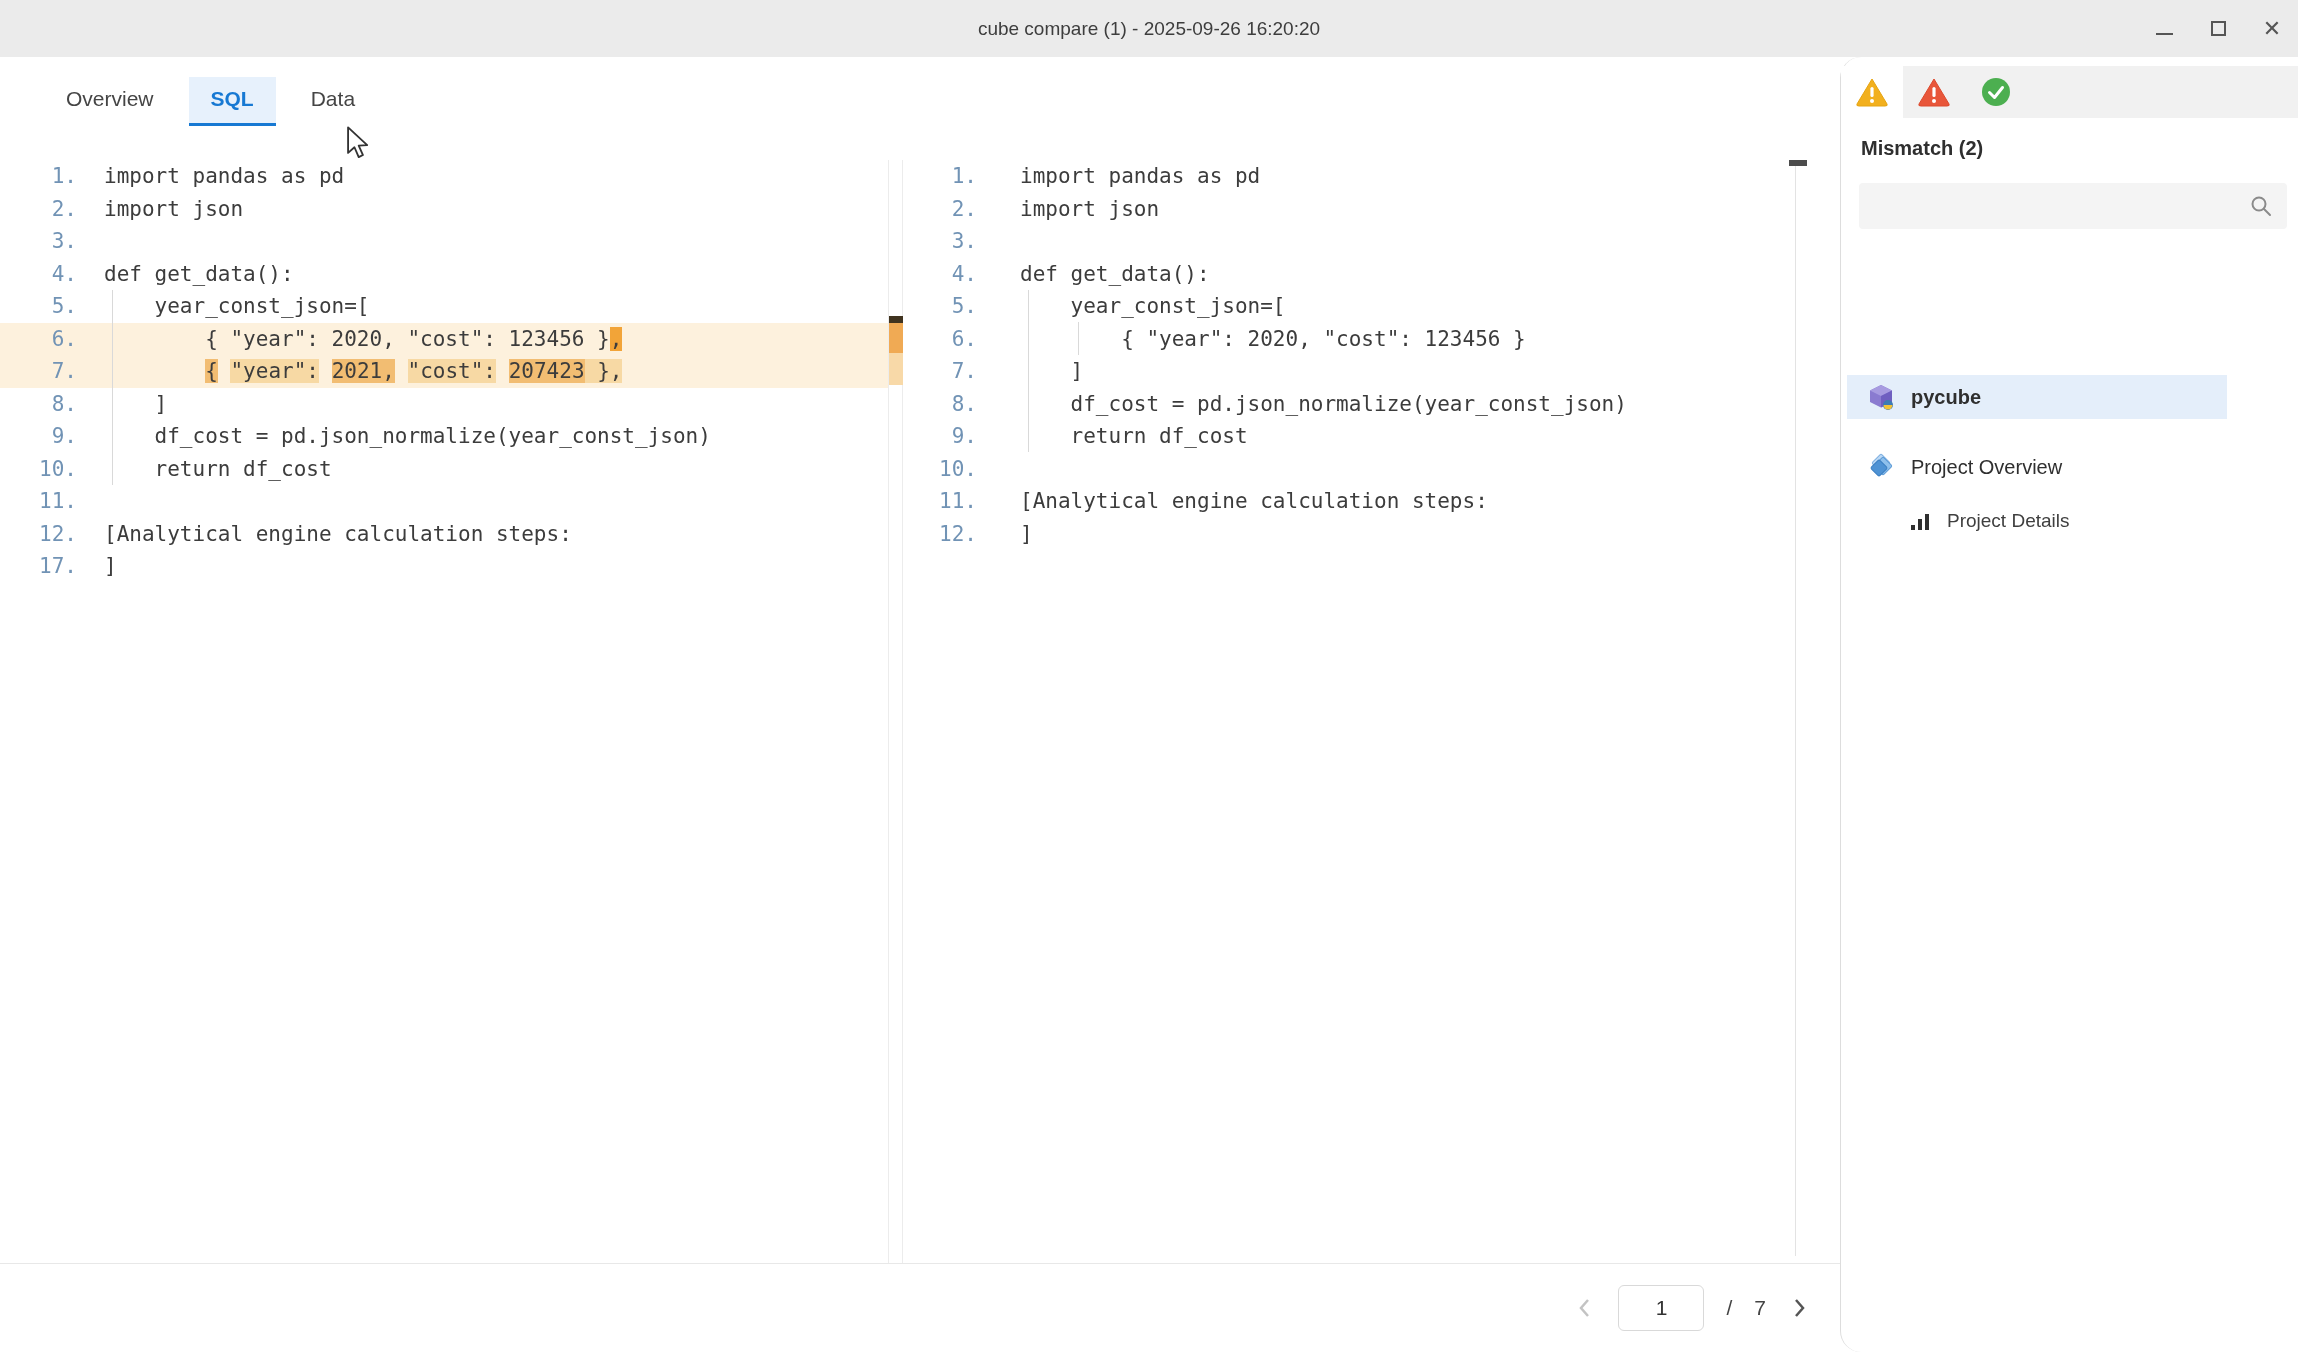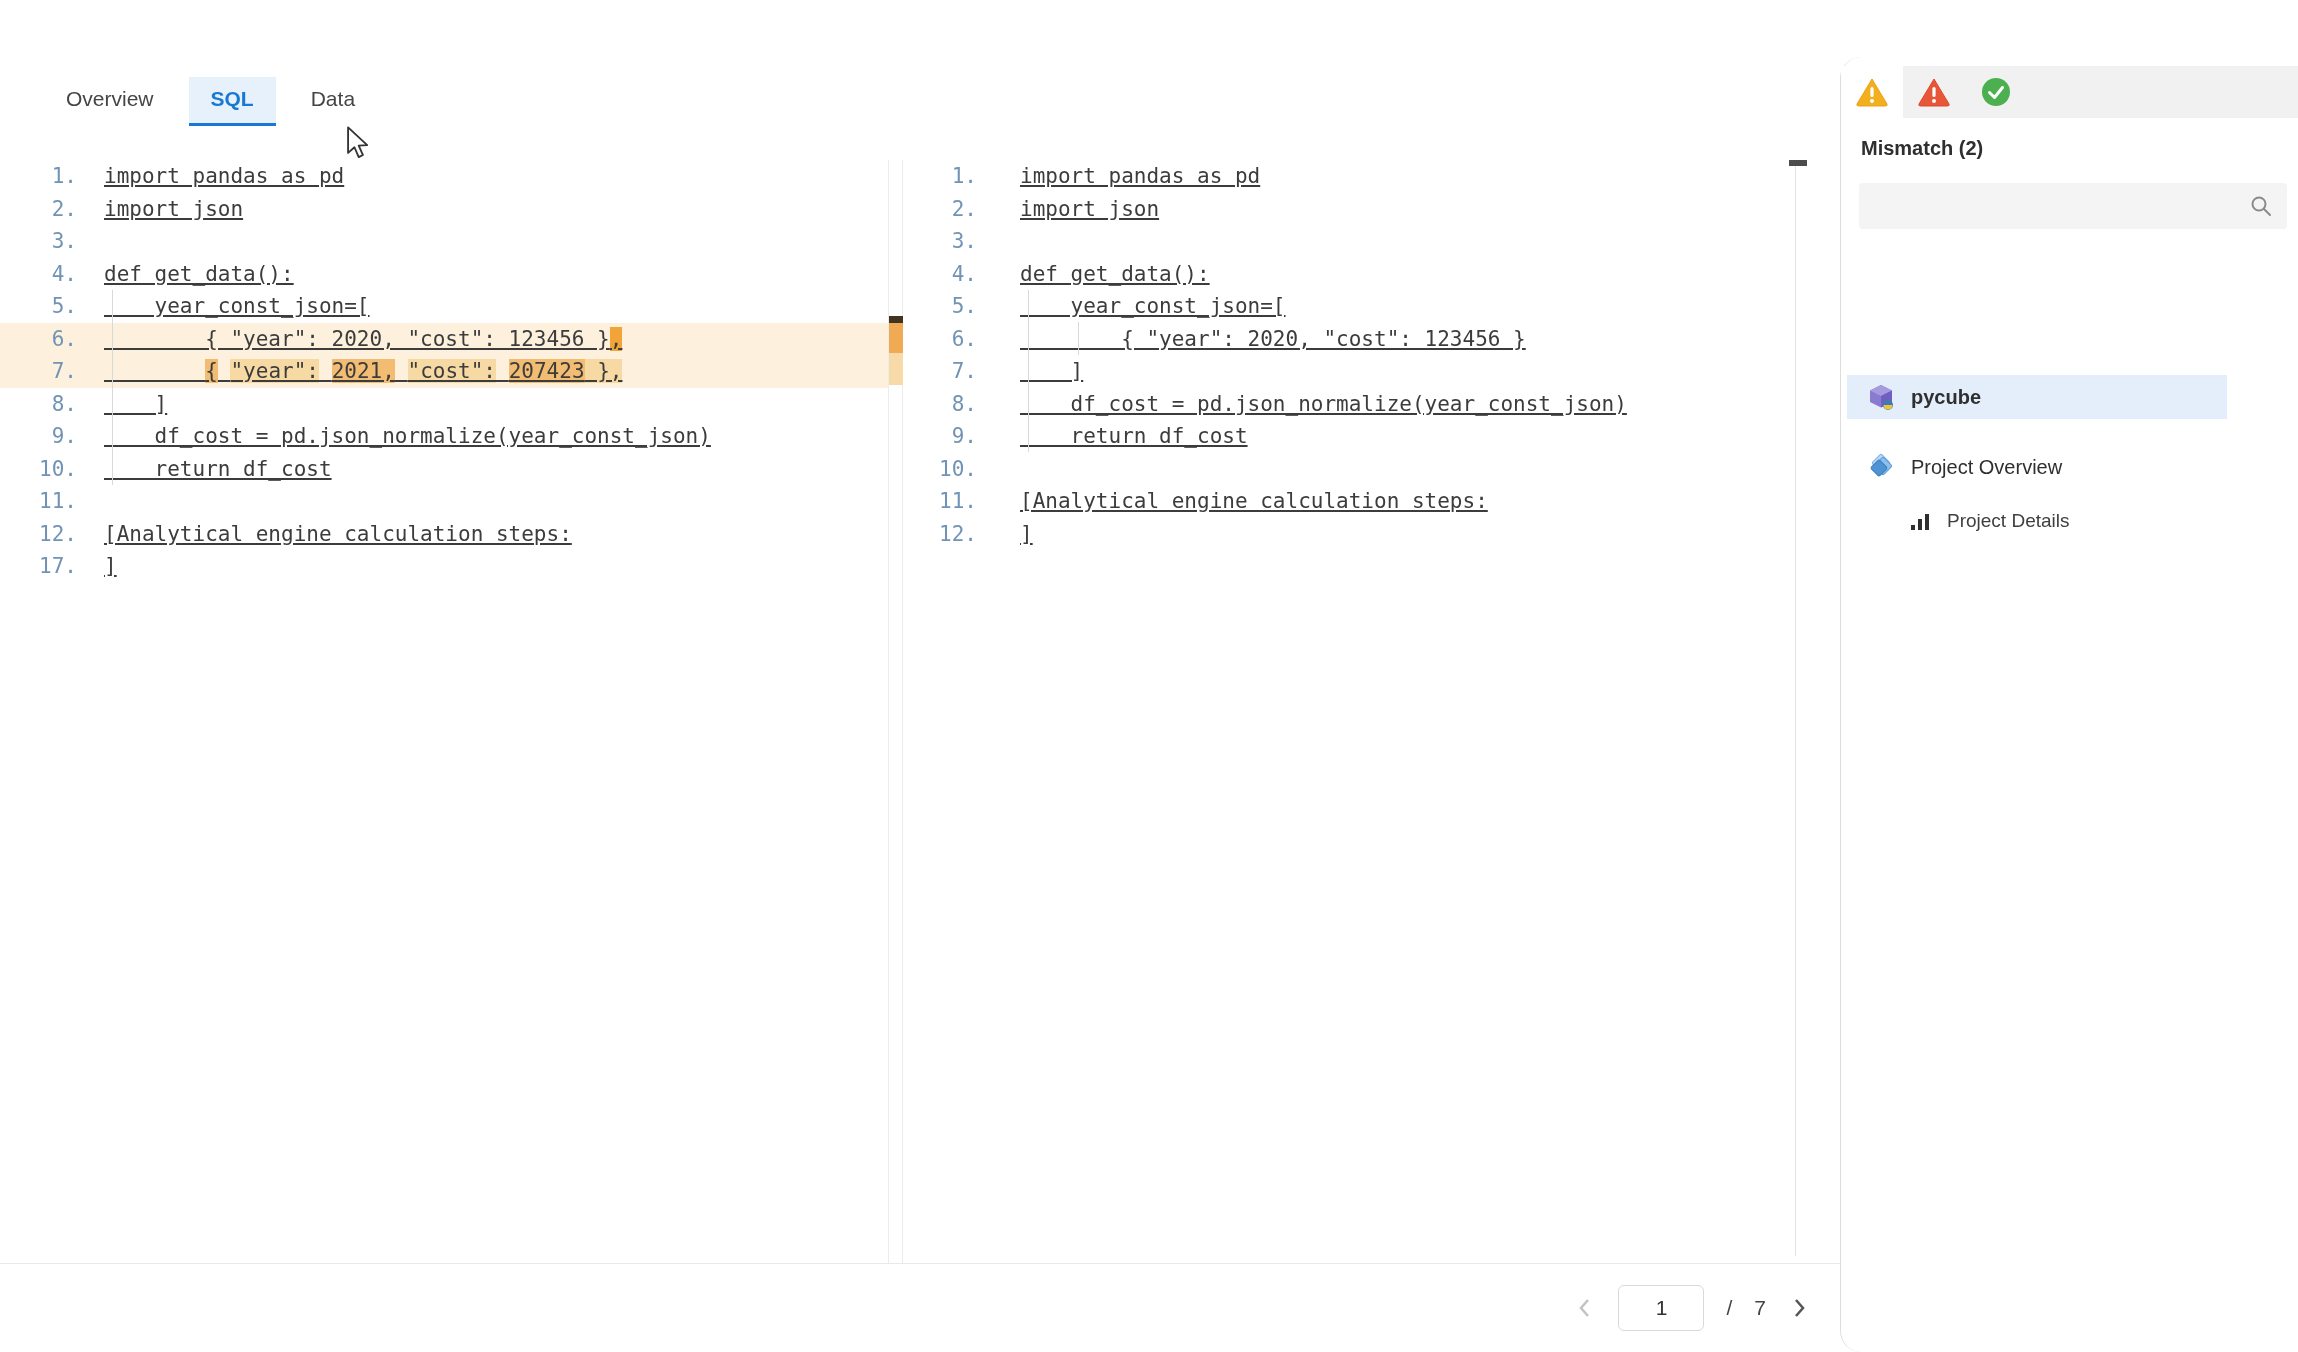--- a/index.html
+++ b/index.html
@@ -28,21 +28,21 @@
   
   .editor { position:absolute; top:103px; height:1103px; font-family:"DejaVu Sans Mono", monospace;
             font-size:21px; color:#3c3c3c; }
   .editor-left  { left:0;  width:903px; border-right:1px solid #ececec; }
   .editor-right { left:920px; width:890px; }
   .code-row { display:flex; height:32.5px; line-height:32.5px; white-space:pre; }
   .code-row.hl-row { background:#fdf1dd; }
   .ln { flex:0 0 50px; text-align:right; color:#7193b5; }
   .editor-left  .ln { margin-left:27px; margin-right:27px; }
   .editor-right .ln { margin-left:7px;  margin-right:43px; }
-  .code { white-space:pre;text-decoration:underline; }
+  .code { white-space:pre; }
   .tok-med    { background:#f2bd72; }
   .tok-soft   { background:#f7d9a4; }
   .tok-strong { background:#f2a438; }
   .guide { position:absolute; width:1px; background:#d9d9d9; }
 
   
   .ruler { position:absolute; right:0; top:0; width:14px; height:100%; background:#fff; border-left:1px solid #ececec; }
   .ruler .cap   { position:absolute; left:0; top:156px; width:14px; height:7px;  background:#40331f; }
   .ruler .seg1  { position:absolute; left:0; top:163px; width:14px; height:30px; background:#f0aa54; }
   .ruler .seg2  { position:absolute; left:0; top:193px; width:14px; height:32px; background:#f8d9a8; }
@@ -86,20 +86,34 @@
   .tree-zone { position:absolute; left:0; top:184px; width:458px; height:400px; }
 
   
   .cursor { position:absolute; left:343px; top:126px; pointer-events:none; }
 </style>
 </head>
 <body>
 
 <div id="root">
 
+  <div class="titlebar">
+    <div class="title">cube compare (1) - 2025-09-26 16:20:20</div>
+    <div class="win-controls">
+      <div class="winbtn">
+          <span class="ic-min"></span>
+        </div>
+      <div class="winbtn">
+          <span class="ic-max"></span>
+        </div>
+      <div class="winbtn">
+          <span class="ic-close">✕</span>
+        </div>
+    </div>
+  </div>
 
   <div class="main">
 
     <div class="tabs">
       <div class="tab">Overview</div>
       <div class="tab active">SQL</div>
       <div class="tab">Data</div>
     </div>
 
     <div class="editor editor-left" id="editor-left">

